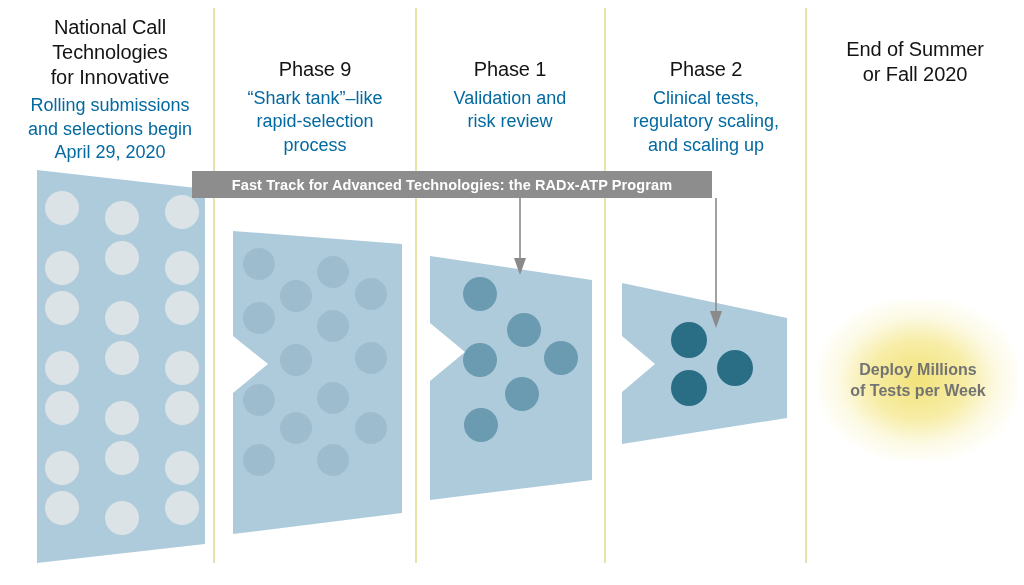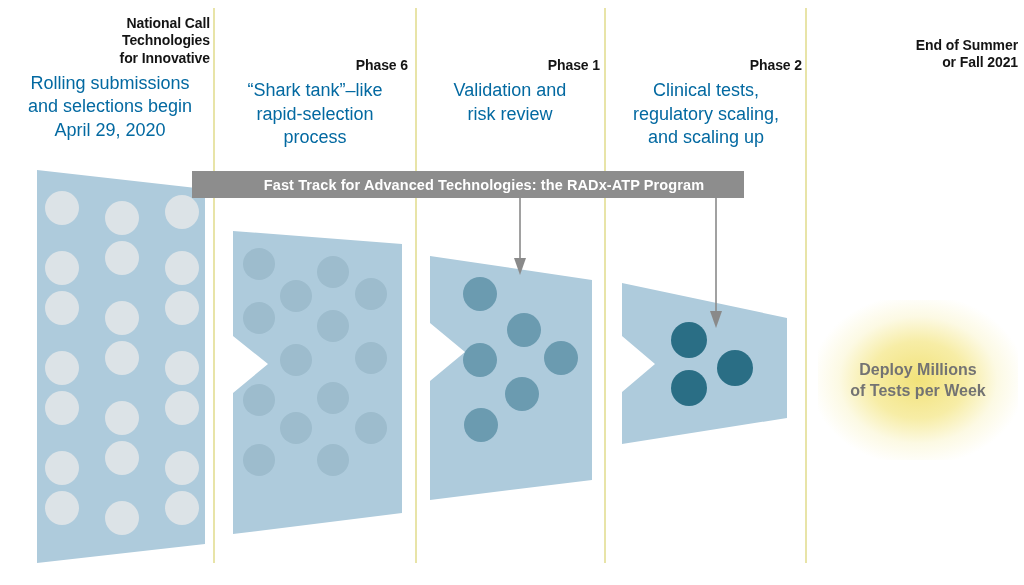--- a/index.html
+++ b/index.html
@@ -21,25 +21,24 @@
     top:8px;height:555px;
   }
 
   
   .col-head{
     position:absolute;
     text-align:center;
     line-height:1.24;
   }
   .col-title{
-    font-weight:bold;
-    font-size:14px;
+    font-weight:normal;
+    font-size:20px;
     color:#141414;
     letter-spacing:-0.1px;
-    text-align:right;
   }
   .col-sub{
     font-size:18px;
     color:#0369a1;
     margin-top:5px;
     line-height:1.3;
   }
 
   
   .banner{
@@ -92,21 +91,21 @@
     </div>
     <div class="col-sub">
       <div>Rolling submissions</div>
       <div>and selections begin</div>
       <div>April 29, 2020</div>
     </div>
   </div>
 
   <div class="col-head" style="left:222px;top:57px;width:186px;">
     <div class="col-title">
-      <div>Phase 6</div>
+      <div>Phase 9</div>
     </div>
     <div class="col-sub">
       <div>“Shark tank”–like</div>
       <div>rapid-selection</div>
       <div>process</div>
     </div>
   </div>
 
   <div class="col-head" style="left:420px;top:57px;width:180px;">
     <div class="col-title">
@@ -125,21 +124,21 @@
     <div class="col-sub">
       <div>Clinical tests,</div>
       <div>regulatory scaling,</div>
       <div>and scaling up</div>
     </div>
   </div>
 
   <div class="col-head" style="left:812px;top:37px;width:206px;">
     <div class="col-title">
       <div>End of Summer</div>
-      <div>or Fall 2021</div>
+      <div>or Fall 2020</div>
     </div>
   </div>
 
   <svg width="1024" height="585" viewBox="0 0 1024 585">
     <defs>
       <clipPath id="clip1">
         <polygon points="37,170 205,189 205,544 37,563"></polygon>
       </clipPath>
       <clipPath id="clip2">
         <polygon points="233,231 402,244 402,513 233,534 233,393 268,364 233,336"></polygon>
@@ -225,21 +224,21 @@
         <line x1="520" y1="198" x2="520" y2="262" stroke-width="1.6"></line>
         <polygon points="514,258 526,258 520,275" stroke="none"></polygon>
       </g>
       <g>
         <line x1="716" y1="198" x2="716" y2="315" stroke-width="1.6"></line>
         <polygon points="710,311 722,311 716,328" stroke="none"></polygon>
       </g>
     </g>
   </svg>
 
-  <div class="banner" style="left:192px;top:171px;width:520px;height:27px;padding-left:32px;">Fast Track for Advanced Technologies: the RADx-ATP Program</div>
+  <div class="banner" style="left:192px;top:171px;width:520px;height:27px;">Fast Track for Advanced Technologies: the RADx-ATP Program</div>
 
   <div class="glow-wrap" style="left:818px;top:300px;width:200px;height:160px;">
     <div class="glow-bg"></div>
     <div class="glow-text">
       <div>Deploy Millions</div>
       <div>of Tests per Week</div>
     </div>
   </div>
 
 </div>

